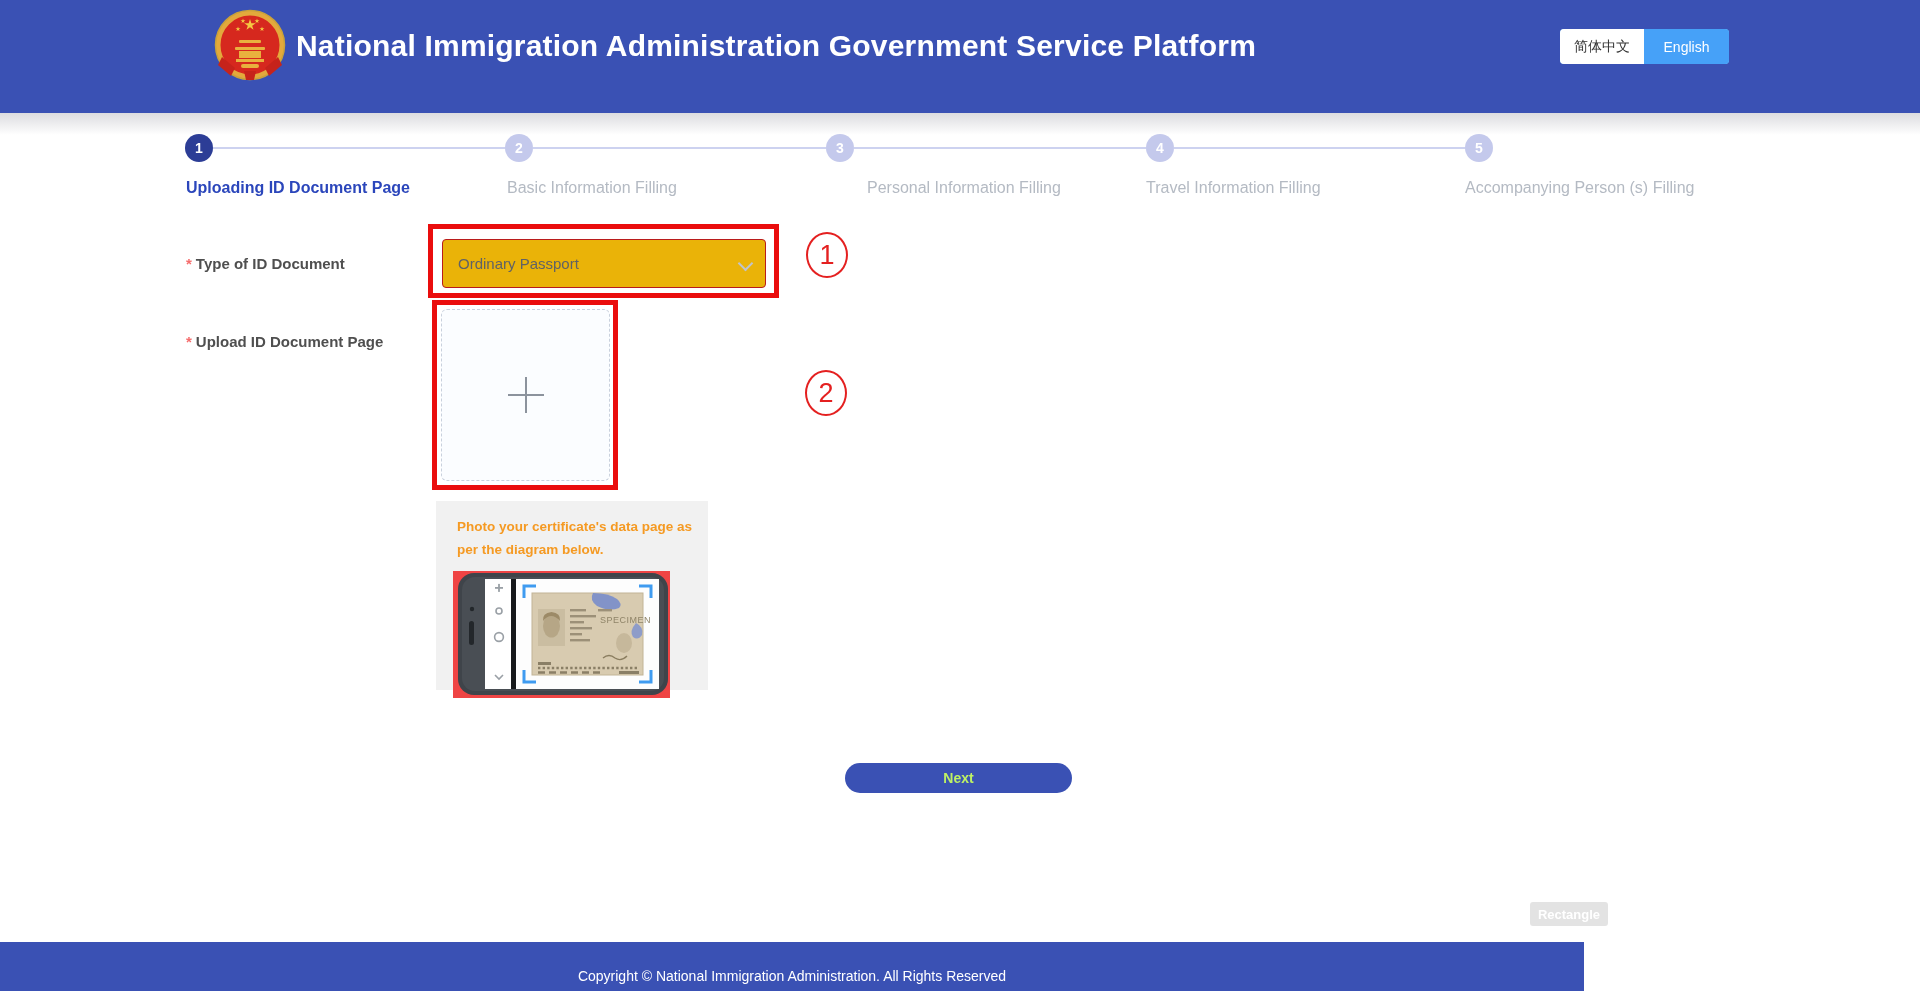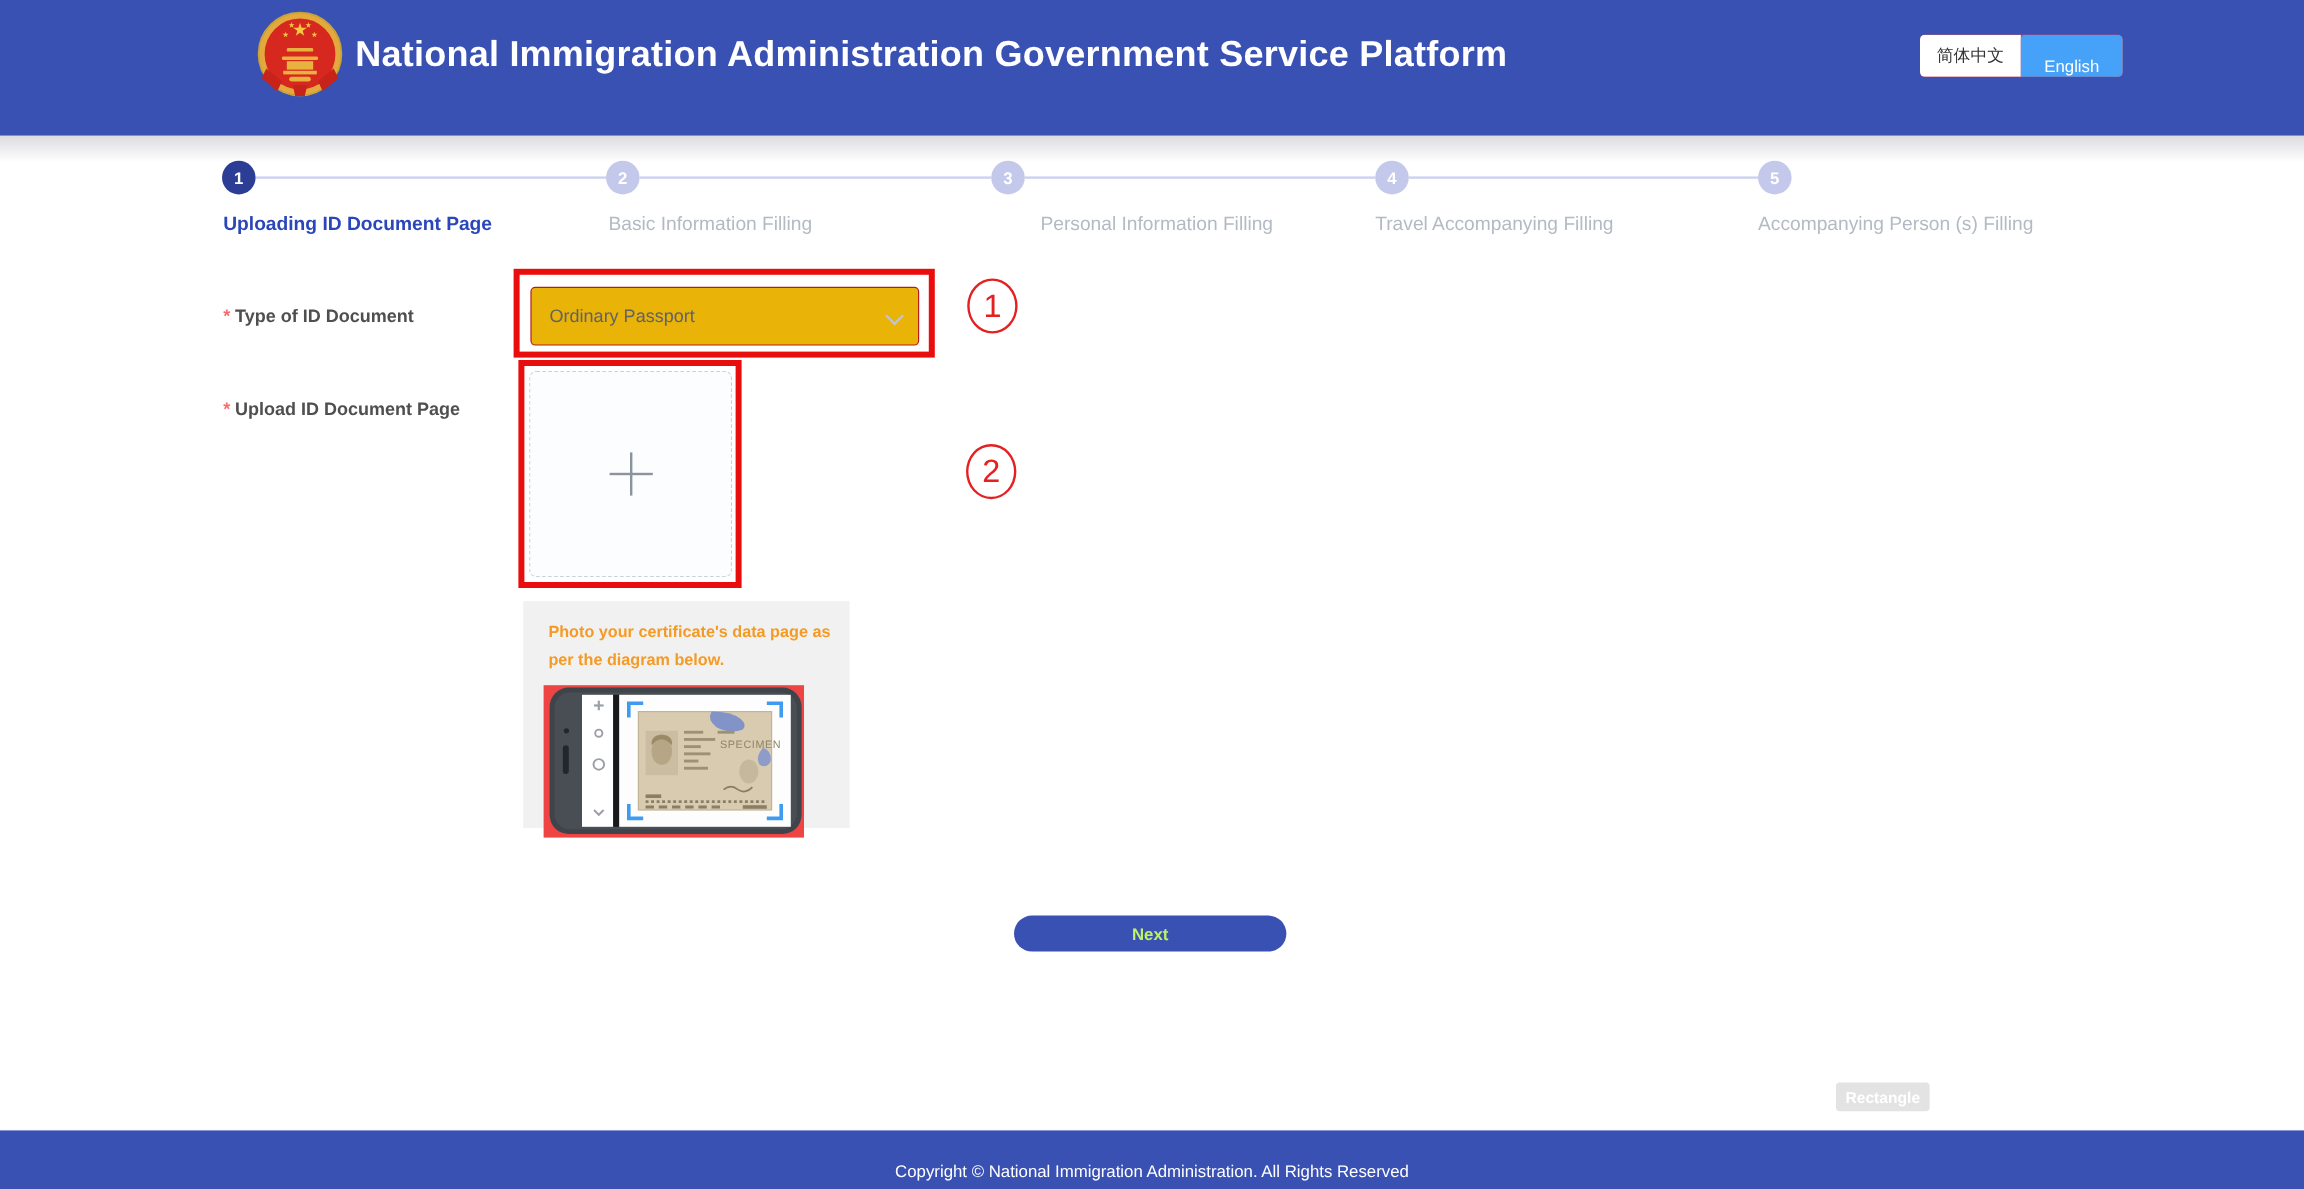--- a/index.html
+++ b/index.html
@@ -7,22 +7,22 @@
   .stage{position:relative;width:1920px;height:991px;overflow:hidden;background:#ffffff;padding-left:24px;}
   .abs{position:absolute;}
 
   
   .header{left:0;top:0;width:1920px;height:113px;background:#3a51b4;}
   .header-shadow{left:0;top:113px;width:1920px;height:22px;
     background:linear-gradient(to bottom, rgba(60,60,80,0.18), rgba(255,255,255,0));}
   .emblem{left:212px;top:7px;width:76px;height:80px;}
   .site-title{left:296px;top:24px;width:1100px;color:#ffffff;font-size:30px;font-weight:700;
     line-height:44px;letter-spacing:0.2px;}
-  .lang-toggle{left:1600px;top:29px;width:169px;height:35px;background:#ef4444;border-radius:4px;
-    display:flex;overflow:hidden;}
+  .lang-toggle{left:1560px;top:29px;width:169px;height:35px;background:#7dd3fc;border-radius:4px;
+    display:flex;overflow:hidden;align-items:center;}
   .lang-zh{width:84px;height:35px;display:flex;align-items:center;justify-content:center;
     color:#333333;font-size:14px;cursor:pointer;background:#ffffff;}
   .lang-en{width:85px;height:51px;display:flex;align-items:center;justify-content:center;
     color:#ffffff;font-size:14px;cursor:pointer;background:#46a1f8;border-radius:4px;}
 
   
   .step-circle{width:28px;height:28px;border-radius:50%;color:#ffffff;font-size:14px;font-weight:700;
     display:flex;align-items:center;justify-content:center;top:134px;}
   .step-circle.active{background:#2c3d96;}
   .step-circle.inactive{background:#c4c9ec;}
@@ -56,21 +56,21 @@
   
   .next-btn{left:845px;top:763px;width:227px;height:30px;background:#3a51b4;border-radius:17px;
     color:#bef264;font-size:14px;font-weight:700;display:flex;align-items:center;justify-content:center;
     cursor:pointer;border:none;}
 
   
   .ghost-btn{left:1483px;top:902px;width:78px;height:24px;background:rgba(224,224,224,0.9);border-radius:3px;
     color:#ffffff;font-size:13px;font-weight:700;display:flex;align-items:center;justify-content:center;cursor:pointer;margin-left:47px;}
 
   
-  .footer{left:0;top:942px;width:1920px;height:49px;background:#3a51b4;}
+  .footer{left:0;top:942px;width:1584px;height:49px;background:#3a51b4;}
   .footer-text{position:absolute;left:0;top:26px;width:100%;text-align:center;color:#ffffff;font-size:14px;}
 </style>
 </head>
 <body>
 
 <div class="stage">
 
   <div class="abs header"></div>
   <div class="abs header-shadow"></div>
 
@@ -114,21 +114,21 @@
 
   <div class="abs step-circle active" style="left:185px;">1</div>
   <div class="abs step-circle inactive" style="left:505px;">2</div>
   <div class="abs step-circle inactive" style="left:826px;">3</div>
   <div class="abs step-circle inactive" style="left:1146px;">4</div>
   <div class="abs step-circle inactive" style="left:1465px;">5</div>
 
   <div class="abs step-label active" style="left:186px;">Uploading ID Document Page</div>
   <div class="abs step-label inactive" style="left:507px;">Basic Information Filling</div>
   <div class="abs step-label inactive" style="left:827px;margin-left:40px;">Personal Information Filling</div>
-  <div class="abs step-label inactive" style="left:1146px;">Travel Accompanying Filling</div>
+  <div class="abs step-label inactive" style="left:1146px;">Travel Information Filling</div>
   <div class="abs step-label inactive" style="left:1465px;">Accompanying Person (s) Filling</div>
 
   <div class="abs field-label" style="left:186px;top:255px;">
     <span class="req">*</span><span>Type of ID Document</span>
   </div>
 
   <div class="abs anno-rect" style="left:428px;top:224px;width:351px;height:74px;"></div>
 
   <div class="abs select-box">
     <span class="select-value">Ordinary Passport</span>

